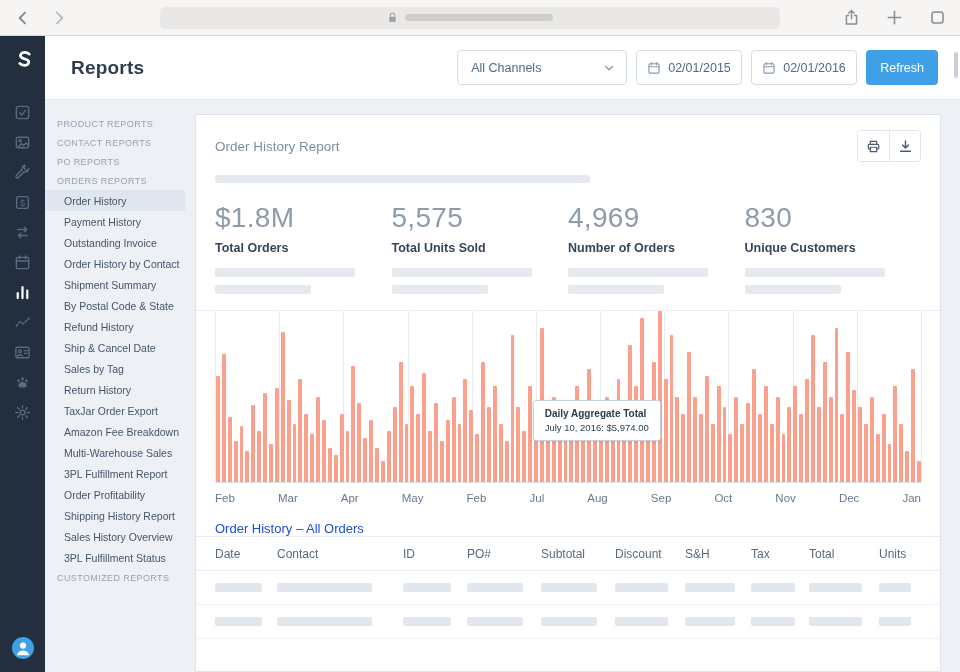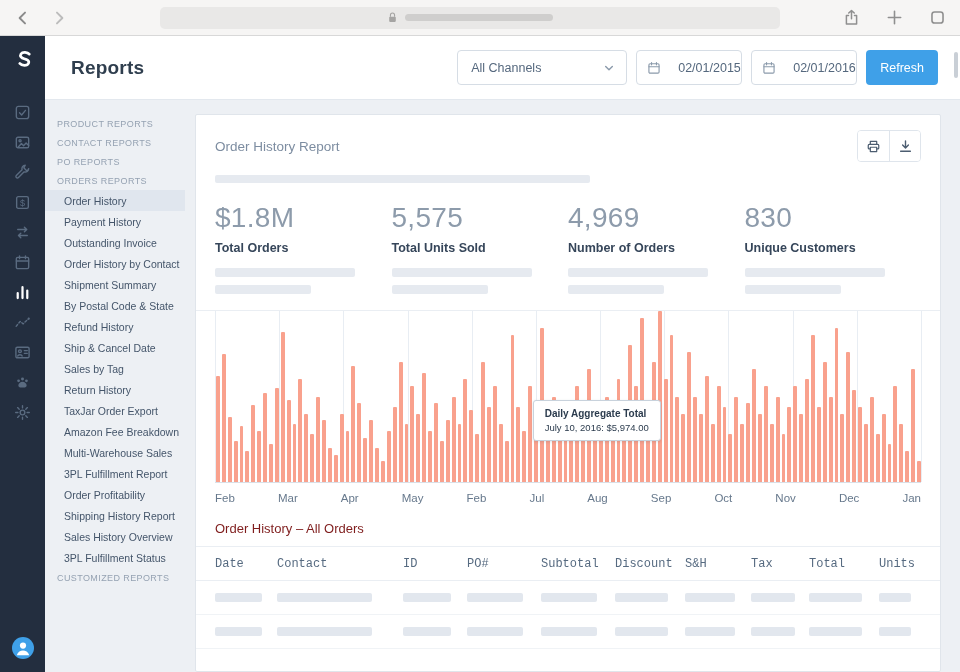--- a/index.html
+++ b/index.html
@@ -28,21 +28,21 @@
 
   .main-col { flex:1; display:flex; flex-direction:column; min-width:0; }
 
   
   .app-header { height:64px; flex:0 0 64px; background:#fff; border-bottom:1px solid #e3e8ee; display:flex; align-items:center; padding:0 22px 0 26px; }
   .app-header h1 { font-size:19px; color:#2f3e4e; font-weight:bold; letter-spacing:.2px; }
   .controls { margin-left:auto; display:flex; align-items:center; gap:9px; }
   .select, .datebox { height:35px; border:1px solid #d6dde5; border-radius:4px; background:#fff; display:flex; align-items:center; font-size:12.5px; color:#55687e; }
   .select { width:170px; padding:0 10px 0 13px; justify-content:space-between; }
   .select .chev { width:14px; height:14px; color:#8b9aab; display:inline-flex; }
-  .datebox { width:106px; padding:0 10px; gap:17px; }
+  .datebox { width:106px; padding:0 10px; gap:7px; }
   .datebox .cal { width:14px; height:14px; color:#8b9aab; display:inline-flex; flex:0 0 14px; }
   .refresh { height:35px; padding:0 14px; border:none; border-radius:4px; background:#3fa0e8; color:#fff; font-size:12.5px; font-family:inherit; cursor:pointer; }
 
   
   .content { flex:1; display:flex; background:#edf0f4; min-height:0; }
   .reports-nav { width:140px; flex:0 0 140px; padding:14px 0 0; overflow:hidden; }
   .nav-section { padding:4.5px 12px; font-size:9px; font-weight:normal; letter-spacing:.4px; color:#95a2b2; }
   .nav-item { padding:4.5px 8px 4.5px 19px; font-size:10.5px; color:#44556a; cursor:pointer; white-space:nowrap; }
   .nav-item.active { background:#e0e6ee; }
 
@@ -67,22 +67,22 @@
   .gridlines { position:absolute; inset:0; }
   .gridline { position:absolute; top:0; bottom:0; width:1px; background:#e8edf3; }
   .bars { position:absolute; inset:0; display:flex; align-items:flex-end; gap:2px; padding:0 1px; }
   .chart-bar { flex:1 1 0; min-width:1px; border-radius:1px 1px 0 0; }
   .tooltip { position:absolute; left:45%; top:52%; background:#fff; border:1px solid #c8d2dc; border-radius:3px; padding:7px 11px; box-shadow:0 1px 3px rgba(40,60,80,.15); z-index:3; white-space:nowrap; }
   .tt-title { font-size:10px; font-weight:bold; color:#2c3c4e; }
   .tt-text { margin-top:3px; font-size:9.5px; color:#2c3c4e; }
 
   .x-axis { display:flex; justify-content:space-between; margin:9px 19px 0; font-size:11.5px; color:#66788c; }
 
-  .table-title { margin:17px 19px 10px; font-size:13px; color:#7f1d1d; }
-  .tgrid { display:grid; grid-template-columns:62px 126px 64px 74px 74px 70px 66px 58px 70px 1fr; align-items:center; padding:0 19px;font-family:Liberation Mono, monospace; }
+  .table-title { margin:17px 19px 0; font-size:13px; color:#1d4ed8; }
+  .tgrid { display:grid; grid-template-columns:62px 126px 64px 74px 74px 70px 66px 58px 70px 1fr; align-items:center; padding:0 19px; }
   .thead { border-top:1px solid #eaeef3; border-bottom:1px solid #eaeef3; height:35px; font-size:12px; color:#566a80; }
   .trow { height:34px; border-bottom:1px solid #f0f3f6; }
   .cell-skel { width:75%; height:9px; background:#e2e7ee; border-radius:2px; }
 
   .scroll-thumb { position:absolute; right:2px; top:52px; width:4px; height:26px; background:#c9cfd6; border-radius:2px; }
 </style>
 </head>
 <body>
 
 <div class="screen">

